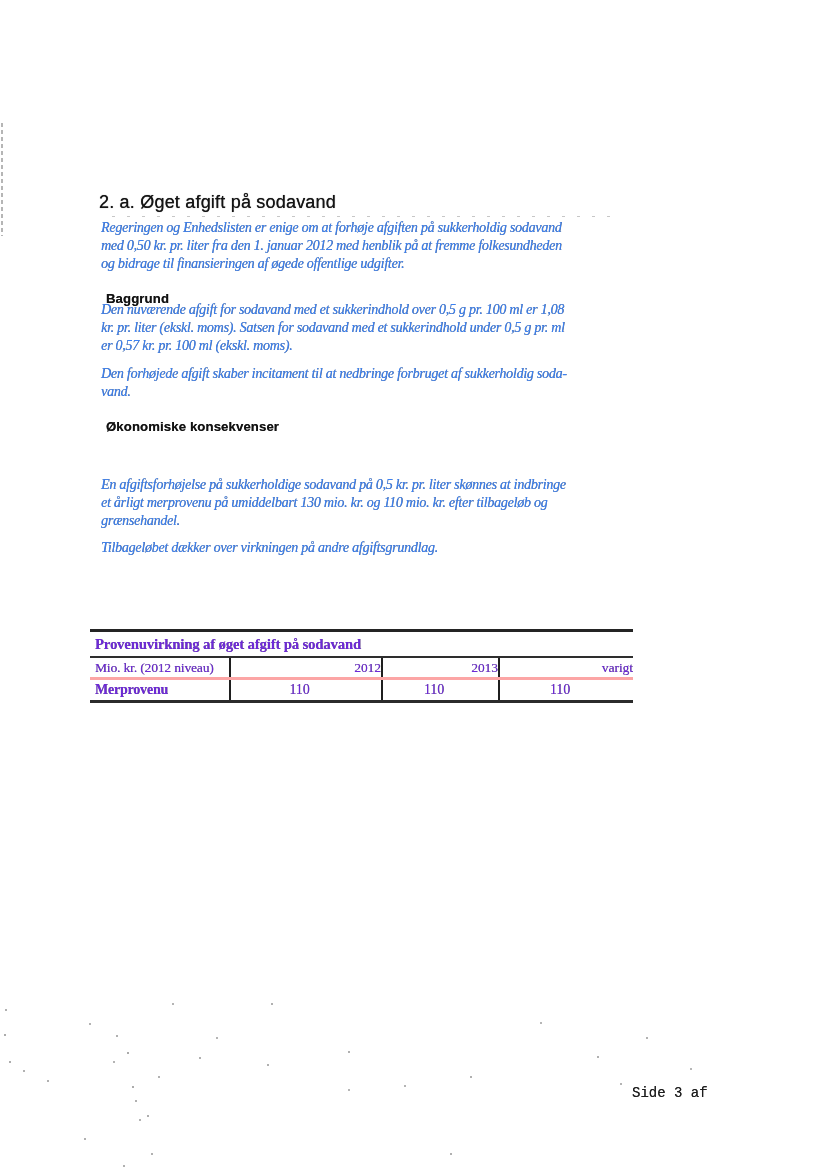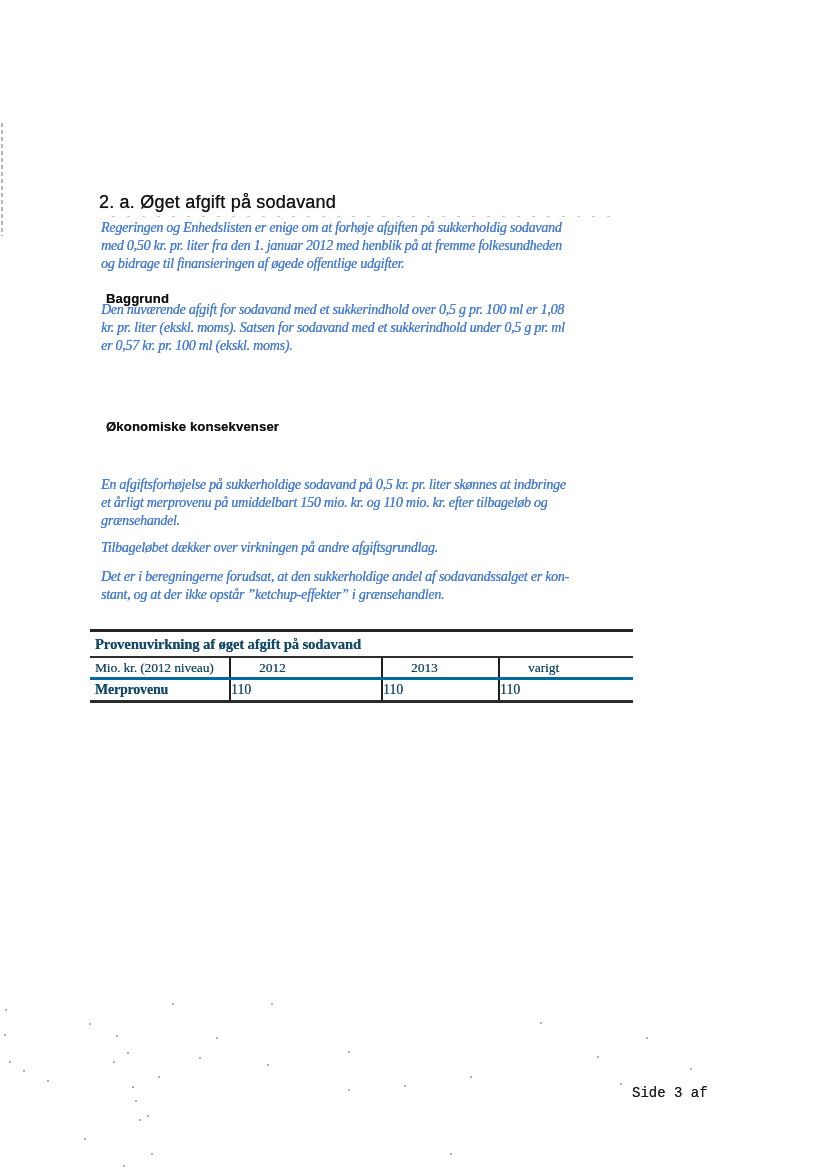--- a/index.html
+++ b/index.html
@@ -36,41 +36,41 @@
     text-shadow:0.2px 0.2px 0.35px rgba(0,0,0,0.6);
     font-style:italic;
   }
   .para .line { white-space:nowrap; }
   
   .provenu {
     position:absolute; left:90px; top:629px;
     width:543px;
     border-collapse:collapse; table-layout:fixed;
     font-family:"Liberation Serif", serif;
-    color:#0c4a6e;
+    color:#6d28d9;
     border-top:3px solid #242424;
     border-bottom:3px solid #2b2b2b;
     text-shadow:0.2px 0.2px 0.3px rgba(0,0,0,0.55);
   }
   .provenu td { padding:0; overflow:hidden; }
   .provenu .t-title td {
     height:24px; font-weight:700; font-size:14.6px;
     padding-left:5px; letter-spacing:-0.1px;
     border-bottom:2px solid #2e2e2e;
   }
   .provenu .t-head td {
     height:19px; font-size:13.4px;
-    border-bottom:3px solid #0369a1;
+    border-bottom:3px solid #fca5a5;
   }
   .provenu .t-data td {
     height:20px; font-size:13.8px;
   }
   .provenu td.left   { text-align:left;  padding-left:5px; letter-spacing:-0.1px; }
-  .provenu td.center { text-align:left;padding-left:28px; }
-  .provenu td.num    { text-align:left; padding-right:13px; }
+  .provenu td.center { text-align:right;padding-left:28px; }
+  .provenu td.num    { text-align:center; padding-right:13px; }
   .provenu td.bold   { font-weight:700;margin-top:6px; }
   .provenu td.vline  { border-left:2px solid #1f1f1f; }
   
   .page-footer {
     position:absolute; left:632px; top:1085px;
     font-family:Liberation Mono, monospace;
     font-size:14px; color:#1d1d1d;
     text-shadow:0 0 0.4px rgba(0,0,0,0.7);
     white-space:nowrap;
   }
@@ -137,33 +137,33 @@
     <div class="line">med 0,50 kr. pr. liter fra den 1. januar 2012 med henblik på at fremme folkesundheden</div>
     <div class="line">og bidrage til finansieringen af øgede offentlige udgifter.</div>
   </div>
 
   <h2 class="sec-heading" style="top:285px">Baggrund</h2>
   <div class="para" style="top:301px">
     <div class="line">Den nuværende afgift for sodavand med et sukkerindhold over 0,5 g pr. 100 ml er 1,08</div>
     <div class="line">kr. pr. liter (ekskl. moms). Satsen for sodavand med et sukkerindhold under 0,5 g pr. ml</div>
     <div class="line">er 0,57 kr. pr. 100 ml (ekskl. moms).</div>
   </div>
+  <div class="para" style="top:365px">
+    <div class="line">Den forhøjede afgift skaber incitament til at nedbringe forbruget af sukkerholdig soda-</div>
+    <div class="line">vand.</div>
+  </div>
 
   <h2 class="sec-heading" style="top:413px">Økonomiske konsekvenser</h2>
   <div class="para" style="top:476px">
     <div class="line">En afgiftsforhøjelse på sukkerholdige sodavand på 0,5 kr. pr. liter skønnes at indbringe</div>
-    <div class="line">et årligt merprovenu på umiddelbart 150 mio. kr. og 110 mio. kr. efter tilbageløb og</div>
+    <div class="line">et årligt merprovenu på umiddelbart 130 mio. kr. og 110 mio. kr. efter tilbageløb og</div>
     <div class="line">grænsehandel.</div>
   </div>
   <div class="para" style="top:539px">
     <div class="line">Tilbageløbet dækker over virkningen på andre afgiftsgrundlag.</div>
-  </div>
-  <div class="para" style="top:568px">
-    <div class="line">Det er i beregningerne forudsat, at den sukkerholdige andel af sodavandssalget er kon-</div>
-    <div class="line">stant, og at der ikke opstår ”ketchup-effekter” i grænsehandlen.</div>
   </div>
 
   <table class="provenu">
     <colgroup>
       <col style="width:140px">
         <col style="width:152px">
         <col style="width:117px">
         <col style="width:134px">
     </colgroup>
     <tbody>

